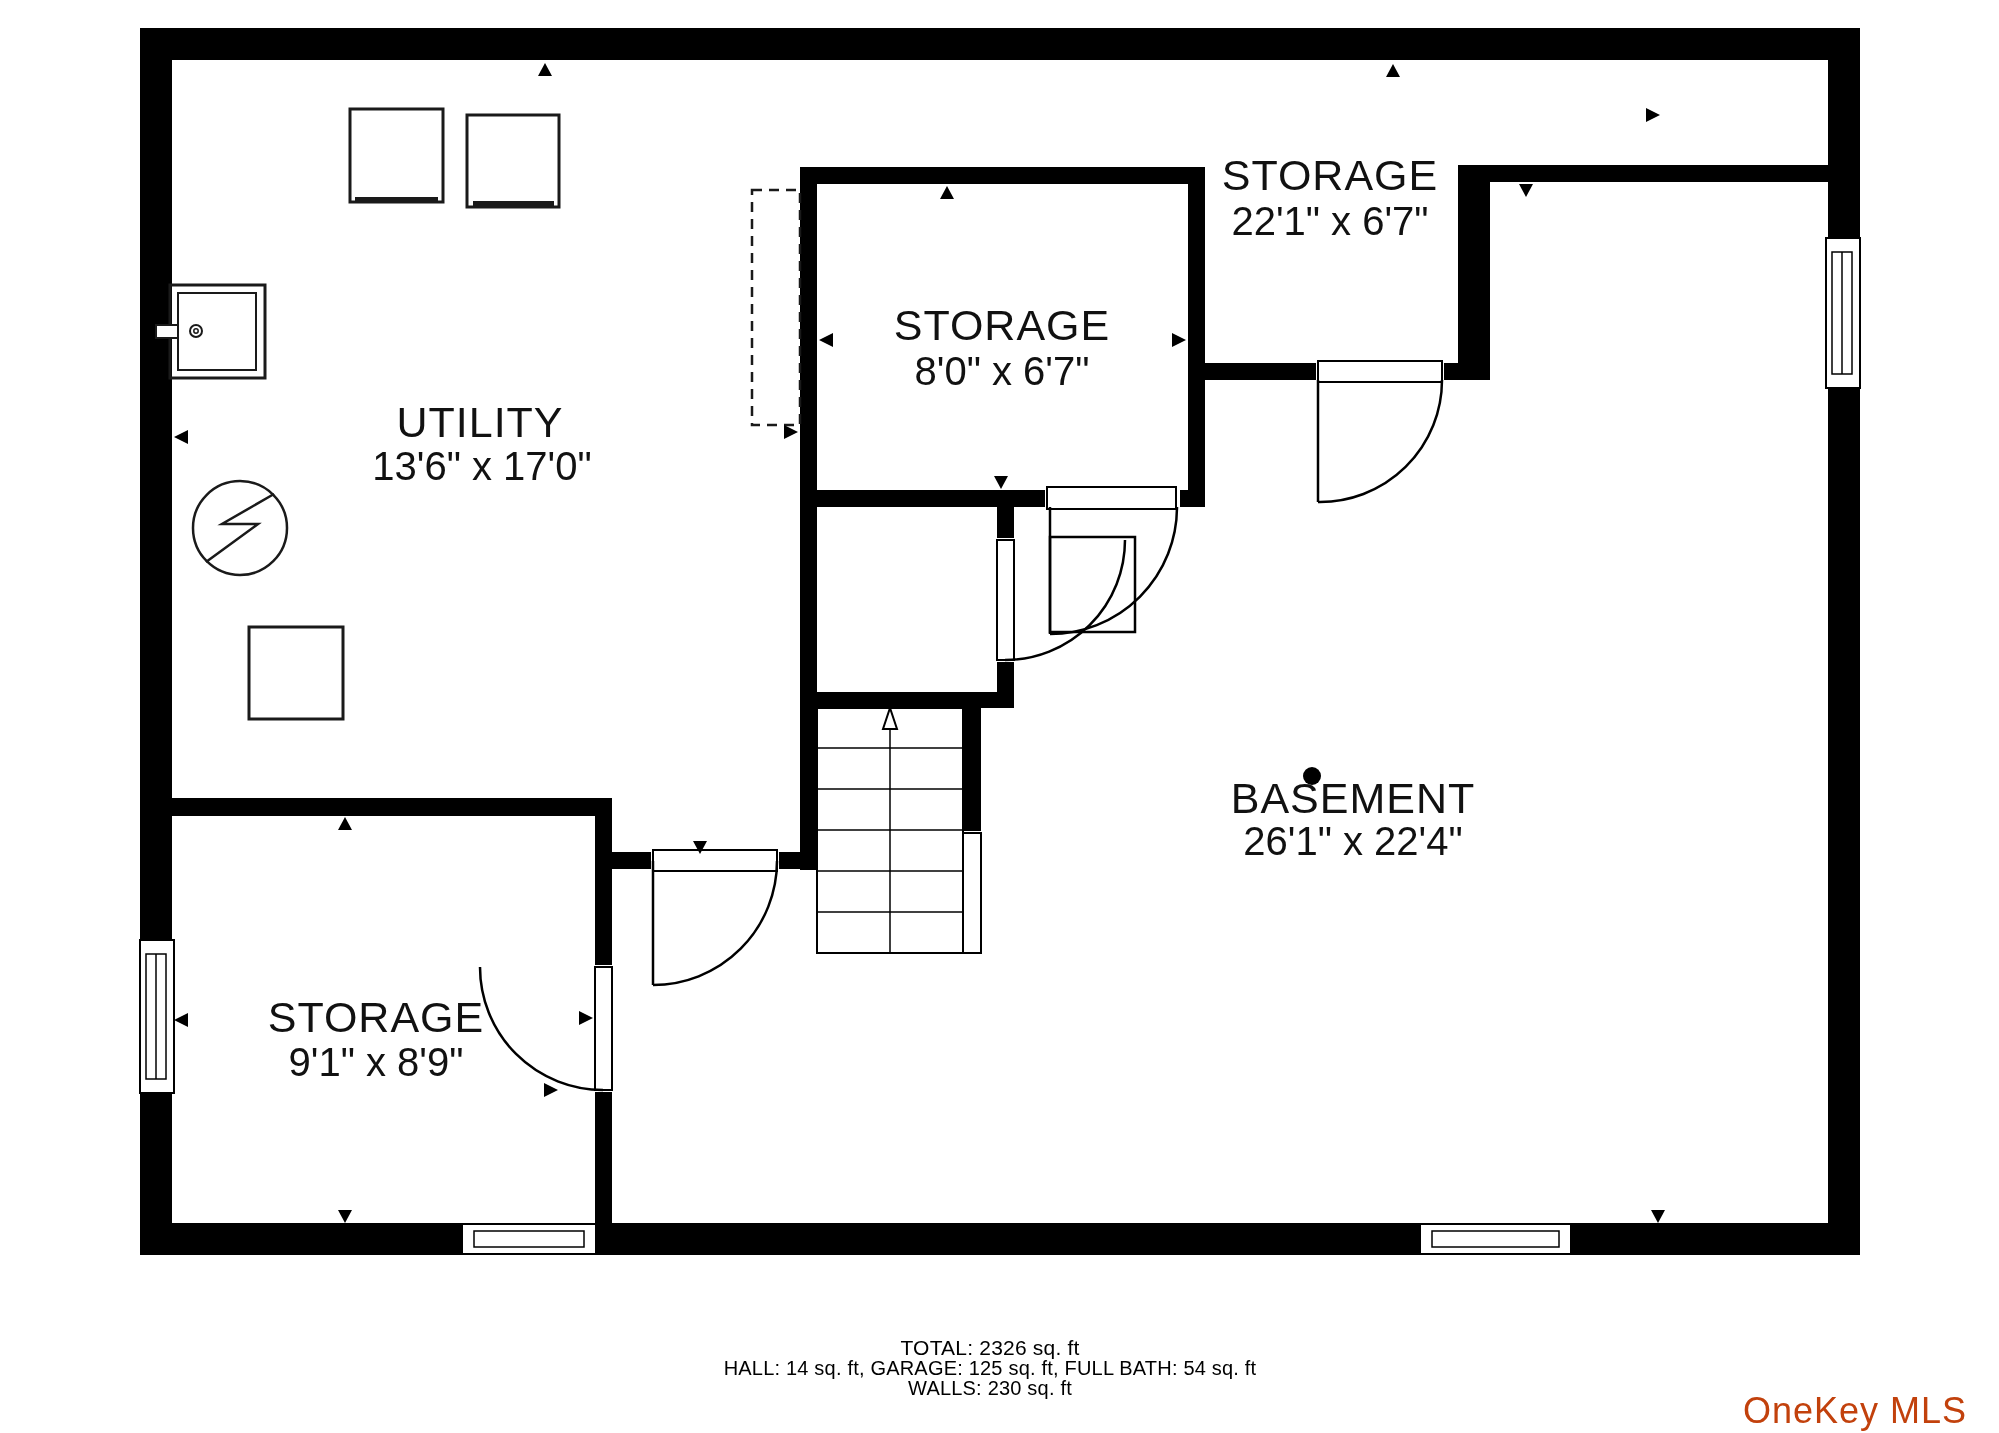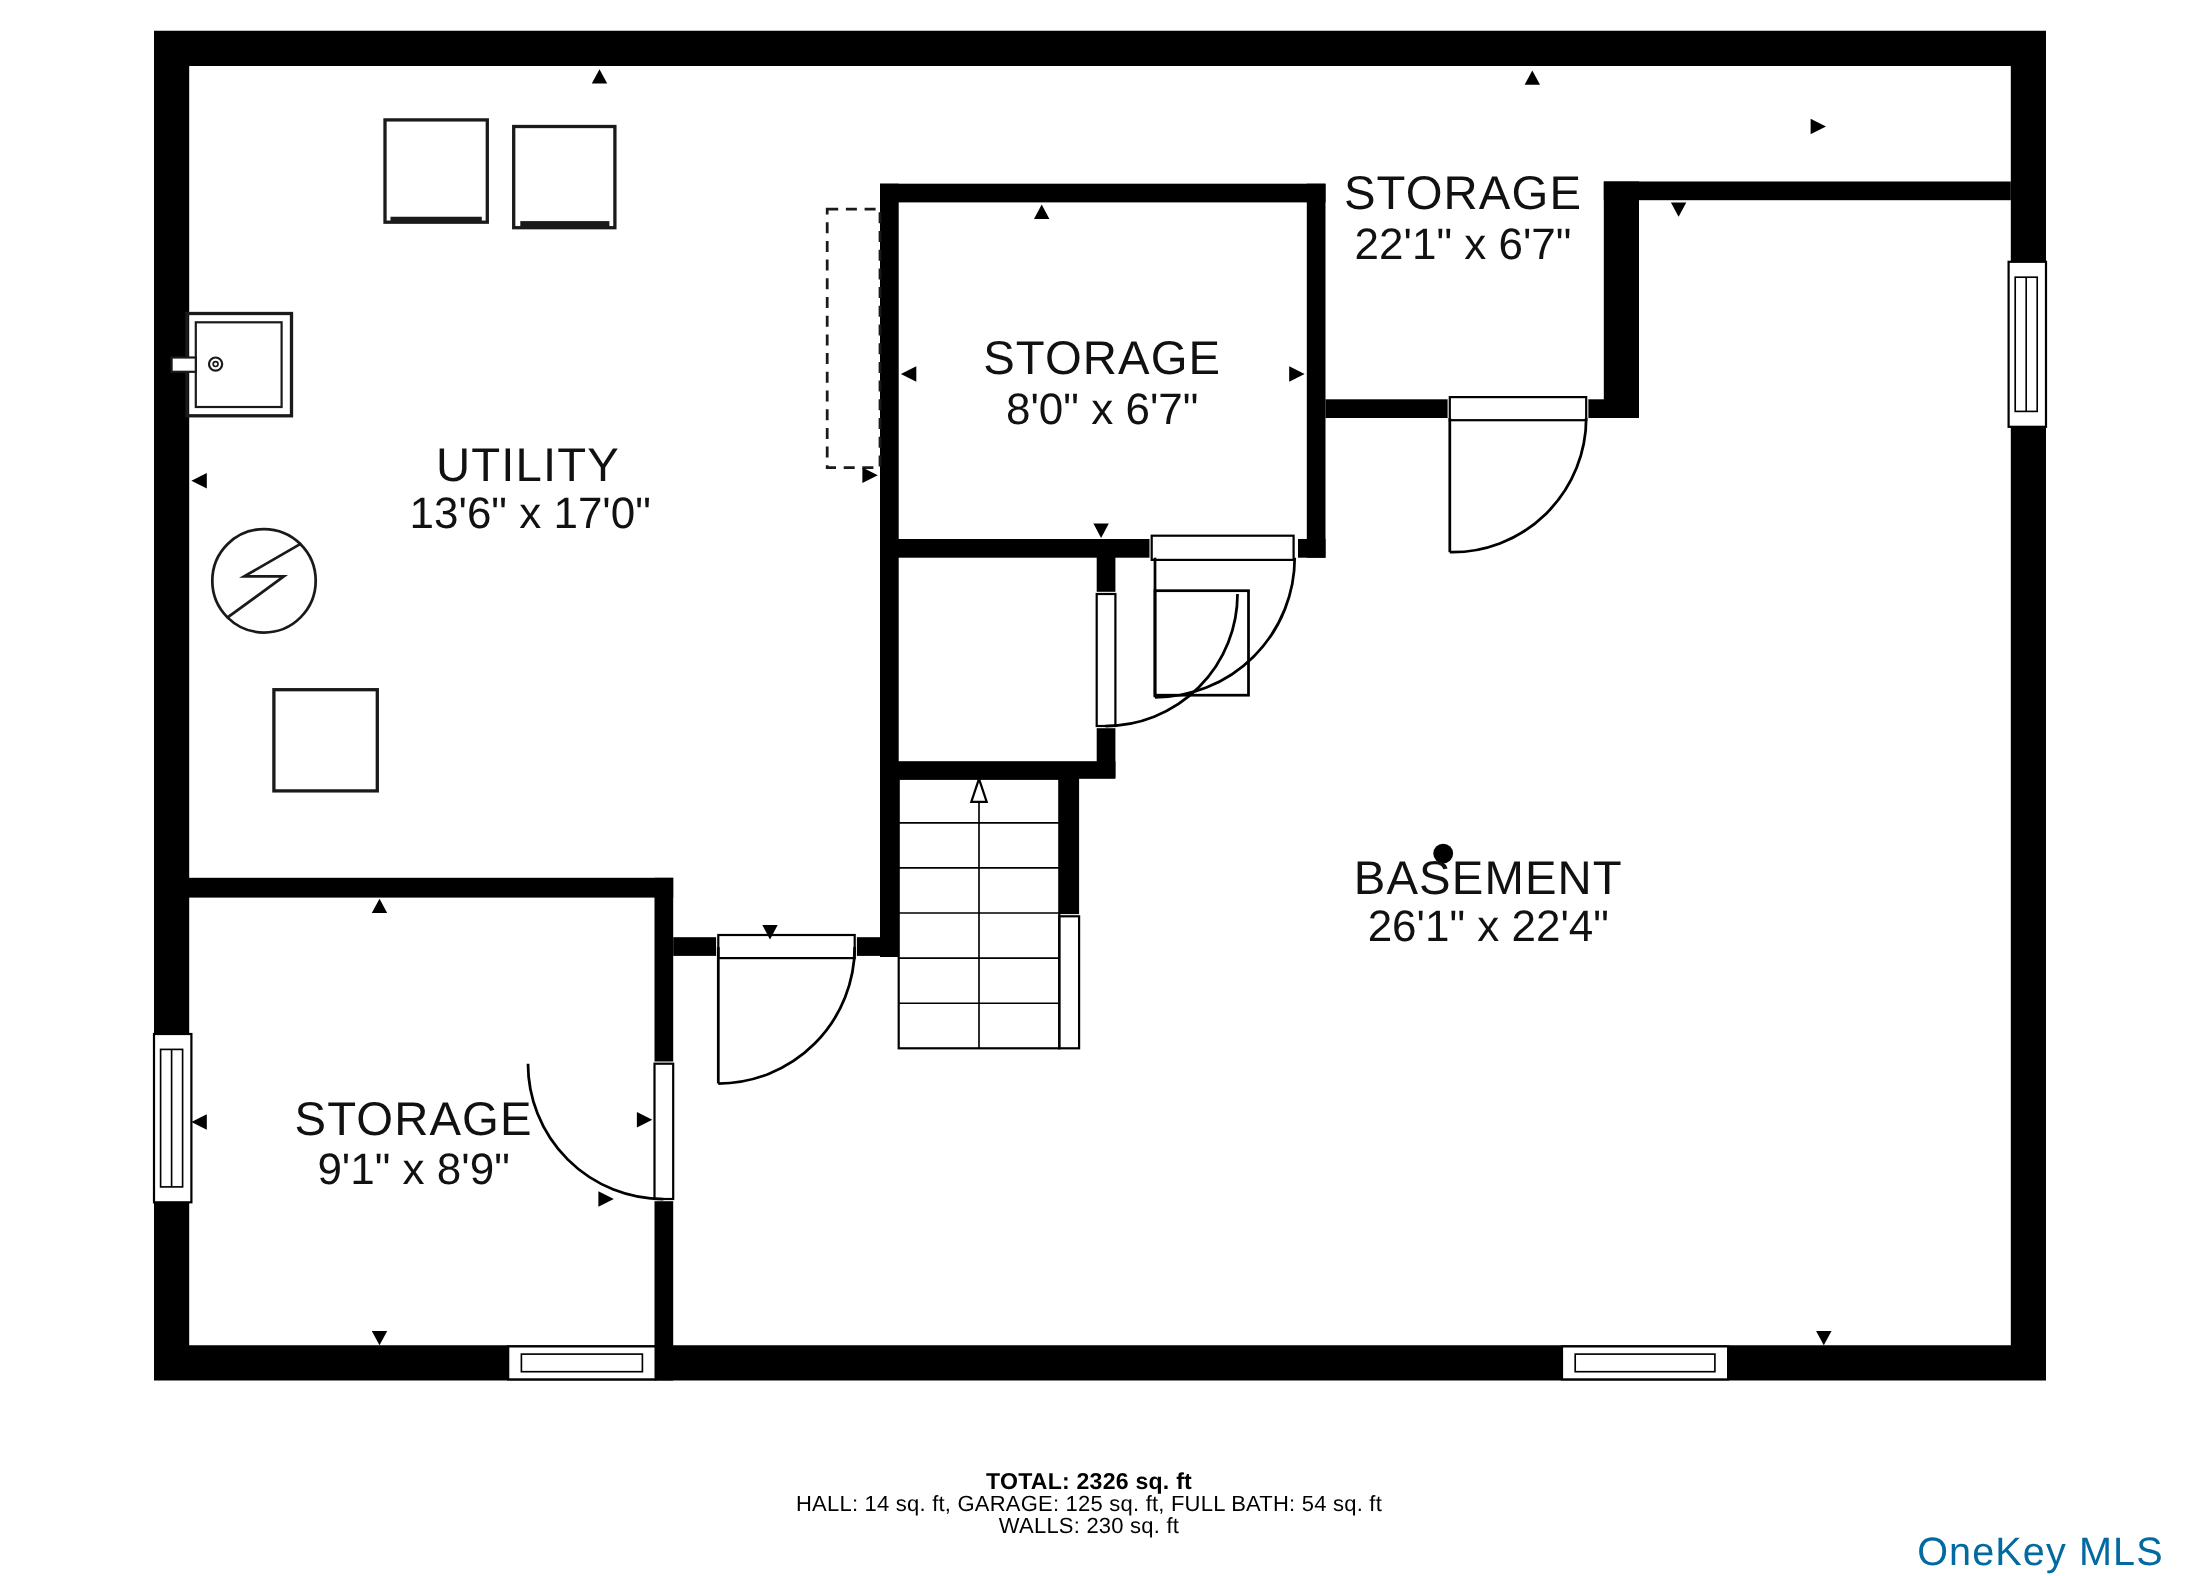--- a/index.html
+++ b/index.html
@@ -3,22 +3,22 @@
 <meta charset="utf-8">
 <style>
   html,body{margin:0;padding:0;background:#ffffff;}
   #stage{position:relative;width:1999px;height:1433px;background:#ffffff;overflow:hidden;
          font-family:"Liberation Sans", sans-serif;}
   #plan-svg{position:absolute;left:0;top:0;}
   .room-name{font-family:"Liberation Sans", sans-serif;font-size:43px;fill:#111;letter-spacing:1px;}
   .room-dims{font-family:"Liberation Sans", sans-serif;font-size:40px;fill:#111;}
   .footer{position:absolute;left:0;top:1338px;width:1980px;text-align:center;color:#000;
           font-size:20px;line-height:20px;letter-spacing:0.2px;}
-  .footer .total{font-weight:bold;font-size:21px;}
-  .watermark{position:absolute;right:32px;top:1390px;color:#0369a1;font-size:36px;
+  .footer .total{font-weight:normal;font-size:21px;}
+  .watermark{position:absolute;right:32px;top:1390px;color:#c2410c;font-size:36px;
              letter-spacing:1px;}
 </style>
 </head>
 <body>
 
 <div id="stage">
 <svg id="plan-svg" width="1999" height="1433" viewBox="0 0 1999 1433">
 
   <g>
     <path d="M140,28 H1860 V1255 H140 Z M172,60 V1223 H1828 V60 Z" fill="#000" fill-rule="evenodd"></path>

